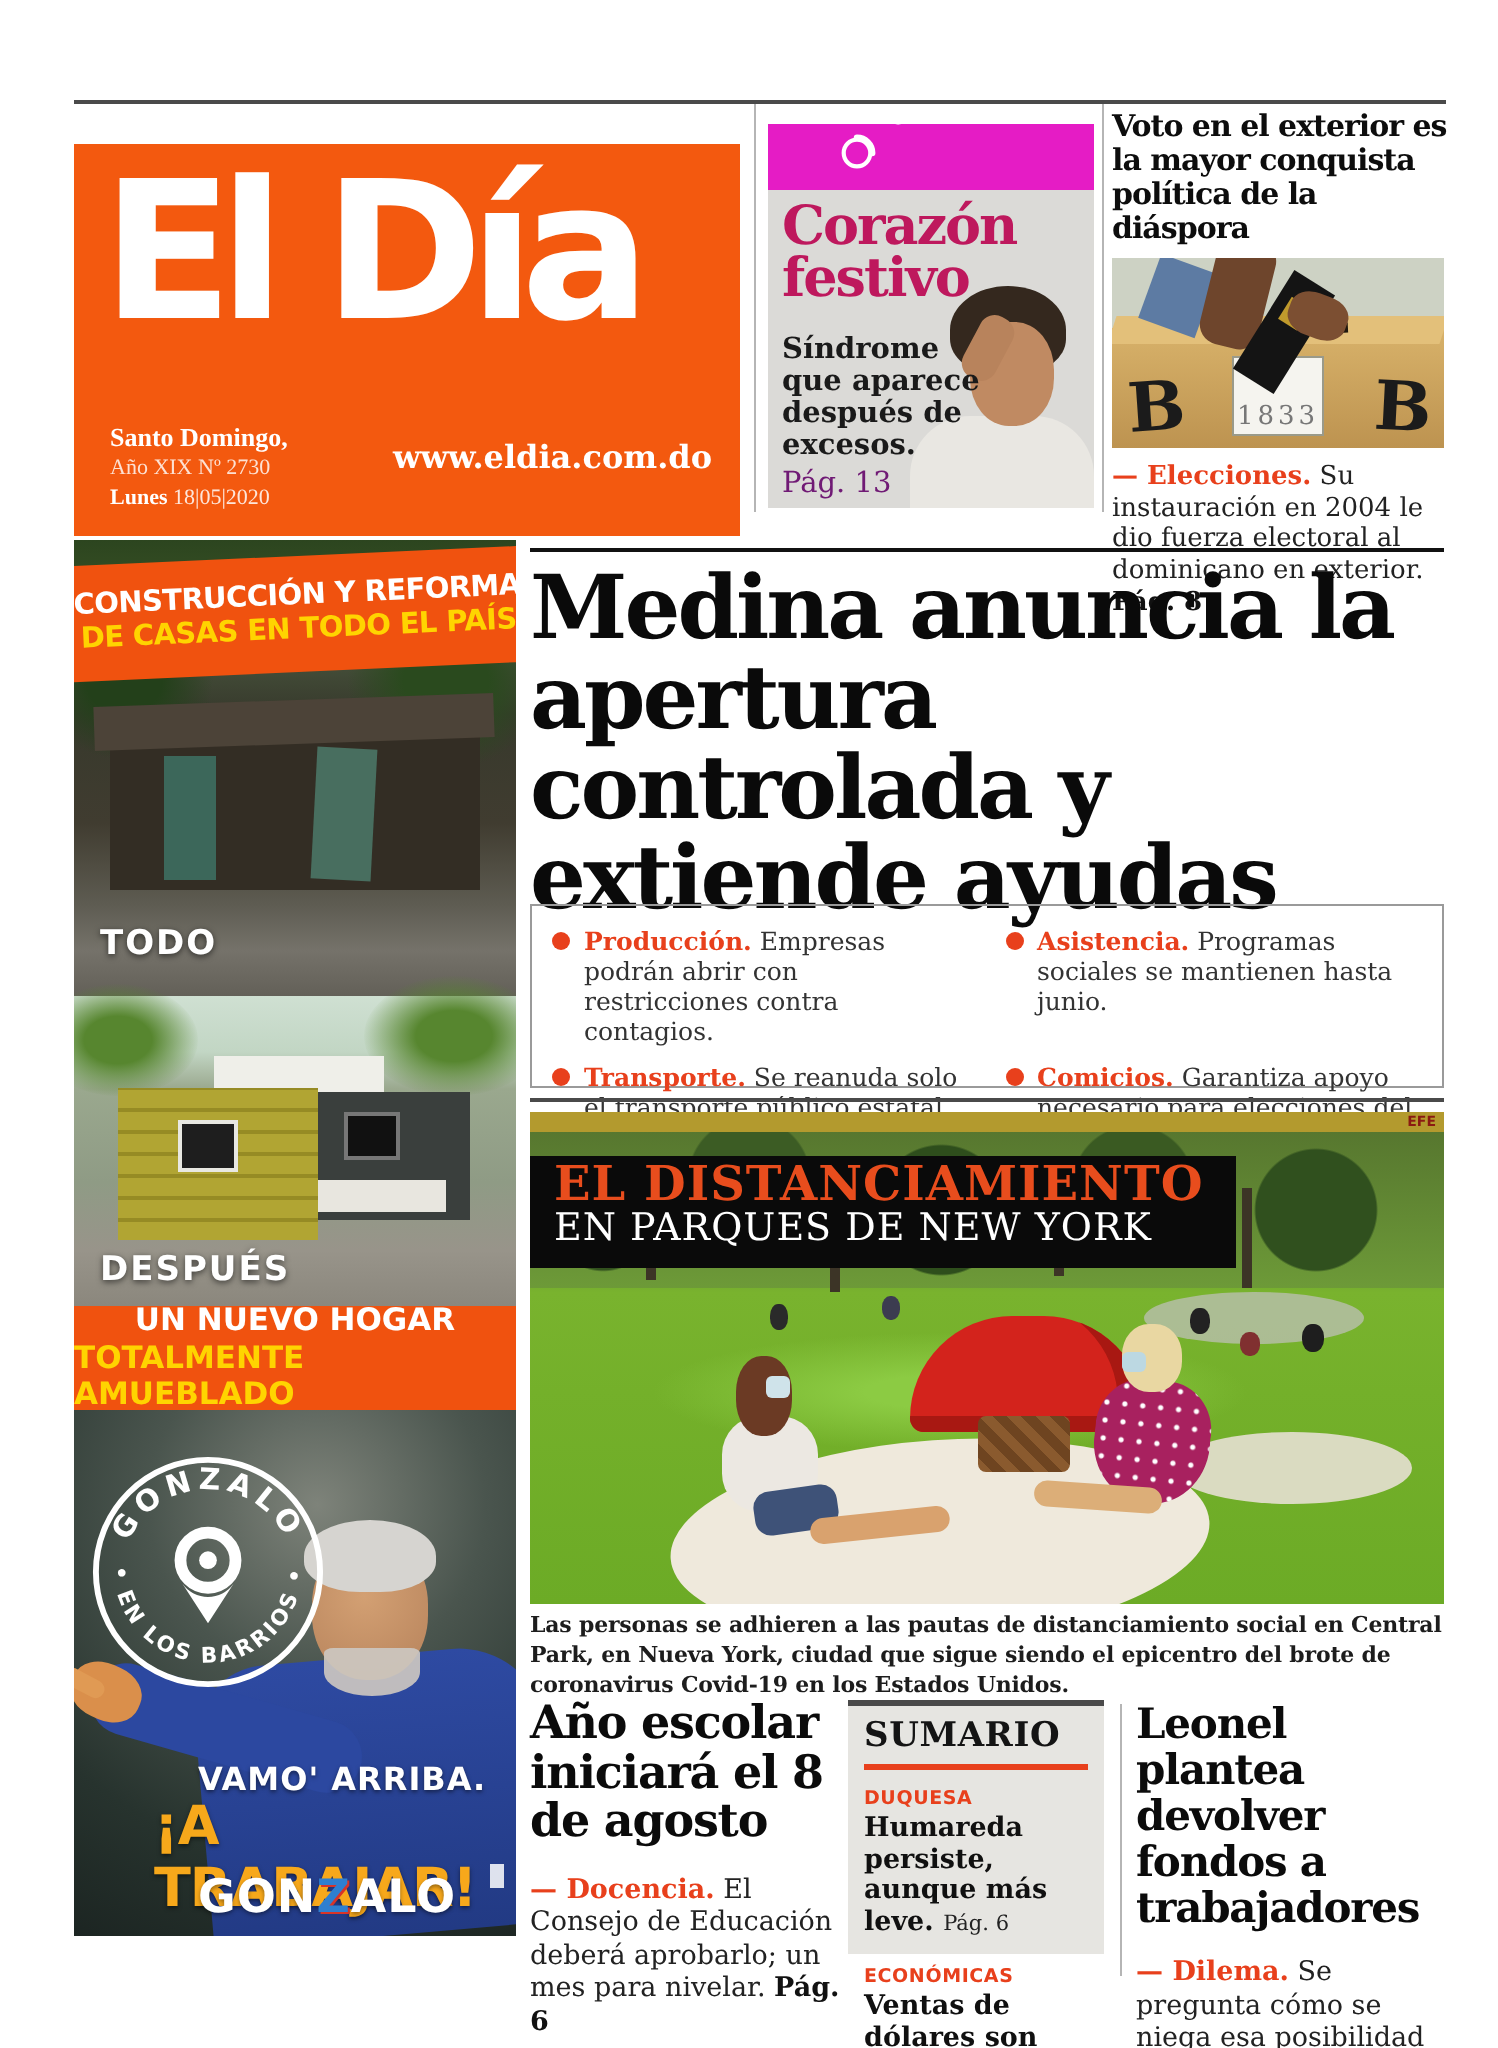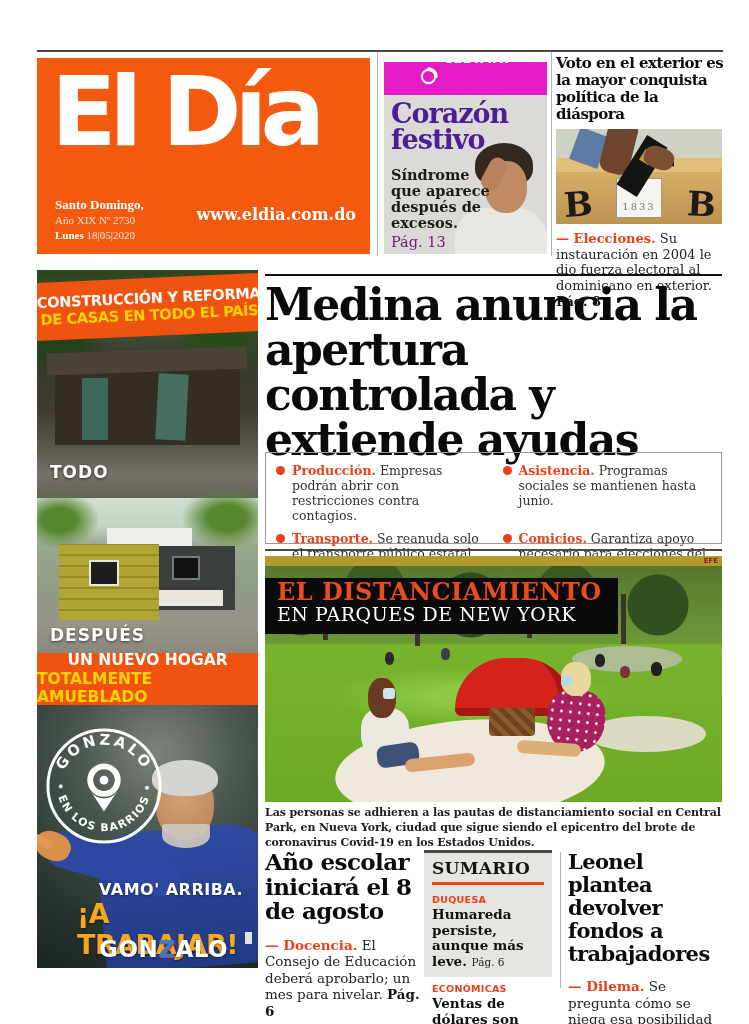--- a/index.html
+++ b/index.html
@@ -8,56 +8,56 @@
   .page { position:relative; width:749px; height:1024px; background:#fff; }
 
   
   .top-rule { position:absolute; left:37px; top:50px; width:686px; height:2px; background:#4a4a4a; }
   .vdiv { position:absolute; width:1px; background:#b5b5b5; }
   #vdiv1 { left:377px; top:52px; height:204px; }
   #vdiv2 { left:551px; top:52px; height:204px; }
   #vdiv3 { left:560px; top:852px; height:136px; }
 
   
-  .masthead { position:absolute; left:37px; top:58px; width:333px; height:196px; background:#f3590f; }
+  .masthead { position:absolute; left:37px; top:72px; width:333px; height:196px; background:#f3590f; }
   .masthead-title { position:absolute; left:14px; top:6px; color:#fff; font-family:"DejaVu Sans","Liberation Sans",sans-serif;
     font-weight:800; font-size:96px; line-height:1; letter-spacing:-7px; }
   .masthead-meta { position:absolute; left:18px; bottom:12px; color:#fff; font-size:11px; line-height:1.3;font-family:Liberation Serif, serif; }
   .masthead-meta .city { font-weight:bold; font-size:13px; }
   .masthead-meta .edition { color:rgba(255,255,255,.82); }
   .masthead-meta .day { font-weight:bold; }
   .masthead-meta .date { color:rgba(255,255,255,.85); }
   .masthead-web { position:absolute; right:14px; bottom:30px; color:#fff; font-weight:bold; font-size:16px; }
 
   
   .cedimat { position:absolute; left:384px; top:62px; width:163px; height:192px; }
   .cedimat-banner { height:33px; background:#e51cc5; display:flex; align-items:center; justify-content:center; gap:5px; }
   .cedimat-brandwrap { display:flex; flex-direction:column; line-height:1;gap:36px; }
   .cedimat-brand { color:#fff; font-family:"DejaVu Sans","Liberation Sans",sans-serif; font-weight:bold; font-size:13px; letter-spacing:.5px; }
   .cedimat-tag { color:rgba(255,255,255,.9); font-family:"DejaVu Sans","Liberation Sans",sans-serif; font-size:5px; text-align:right; }
   .cedimat-body { position:relative; height:159px; background:#dbdad7; overflow:hidden; }
-  .cedimat-head { position:absolute; left:7px; top:6px; font-weight:bold; font-size:27px; line-height:.97; letter-spacing:-1px; color:#4c1d95; }
+  .cedimat-head { position:absolute; left:7px; top:6px; font-weight:bold; font-size:27px; line-height:.97; letter-spacing:-1px; color:#be185d; }
   .cedimat-sub { position:absolute; left:7px; top:72px; width:106px; font-weight:bold; font-size:14.5px; line-height:1.1; color:#1a1a1a; }
   .cedimat-page { position:absolute; left:7px; bottom:4px; font-size:14.5px; color:#701a75; }
   .cm-hair { position:absolute; right:14px; top:48px; width:58px; height:44px; background:#34281e; border-radius:50% 50% 40% 40%; }
   .cm-face { position:absolute; right:20px; top:66px; width:42px; height:52px; background:#c08a62; border-radius:46%; }
   .cm-hand { position:absolute; right:44px; top:62px; width:18px; height:34px; background:#b8835c; border-radius:8px; transform:rotate(28deg); }
   .cm-shirt { position:absolute; right:0; bottom:0; width:92px; height:46px; background:#e9e7e2; border-radius:30px 30px 0 0; }
 
   
   .vote { position:absolute; left:556px; top:55px; width:168px; }
   .vote-head { font-weight:bold; font-size:15px; line-height:1.13; letter-spacing:-0.5px; color:#0d0d0d; }
   .vote-photo { position:relative; margin-top:6px; width:166px; height:95px; background:#cdd2c4; overflow:hidden; }
   .vb-box { position:absolute; left:0; bottom:0; width:166px; height:60px; background:linear-gradient(180deg,#d8b26a,#bd9350); }
   .vb-top { position:absolute; left:0; bottom:52px; width:166px; height:14px; background:#e3c07a; transform:skewX(-18deg); }
   .vb-letter { position:absolute; bottom:0px; font-weight:bold; font-size:34px; color:#1b1b1b; font-family:"DejaVu Serif",serif; }
   .vb-letter.l { left:8px; transform:rotate(-4deg); }
   .vb-letter.r { right:6px; transform:rotate(3deg); }
   .vb-paper { position:absolute; left:60px; bottom:6px; width:46px; height:40px; background:#f5f4ef; border:1px solid #9a9a8a; }
-  .vb-paper span { display:block; margin-top:22px; text-align:center; font-size:10px; color:#777; letter-spacing:2px; }
+  .vb-paper span { display:block; margin-top:22px; text-align:center; font-size:13px; color:#777; letter-spacing:2px; }
   .vb-slot { position:absolute; left:52px; bottom:56px; width:66px; height:5px; background:#20180e; transform:rotate(-3deg); }
   .vb-ballot { position:absolute; left:74px; top:8px; width:24px; height:58px; background:#141414; transform:rotate(32deg); }
   .vb-seal { position:absolute; left:6px; top:12px; width:11px; height:13px; background:#c09a2c; }
   .vb-arm { position:absolute; left:48px; top:-10px; width:30px; height:55px; background:#6e452c; transform:rotate(14deg); border-radius:10px; }
   .vb-jean { position:absolute; left:18px; top:2px; width:30px; height:34px; background:#5d7ba3; transform:rotate(20deg); }
   .vb-hand { position:absolute; left:88px; top:18px; width:30px; height:22px; background:#7c4f32; border-radius:40%; transform:rotate(20deg); }
   .vote-cap { margin-top:7px; font-size:13px; line-height:1.22; color:#222; }
   .kicker { font-weight:bold; color:#e8401c; }
   .pageref-b { font-weight:bold; color:#111; }
 

